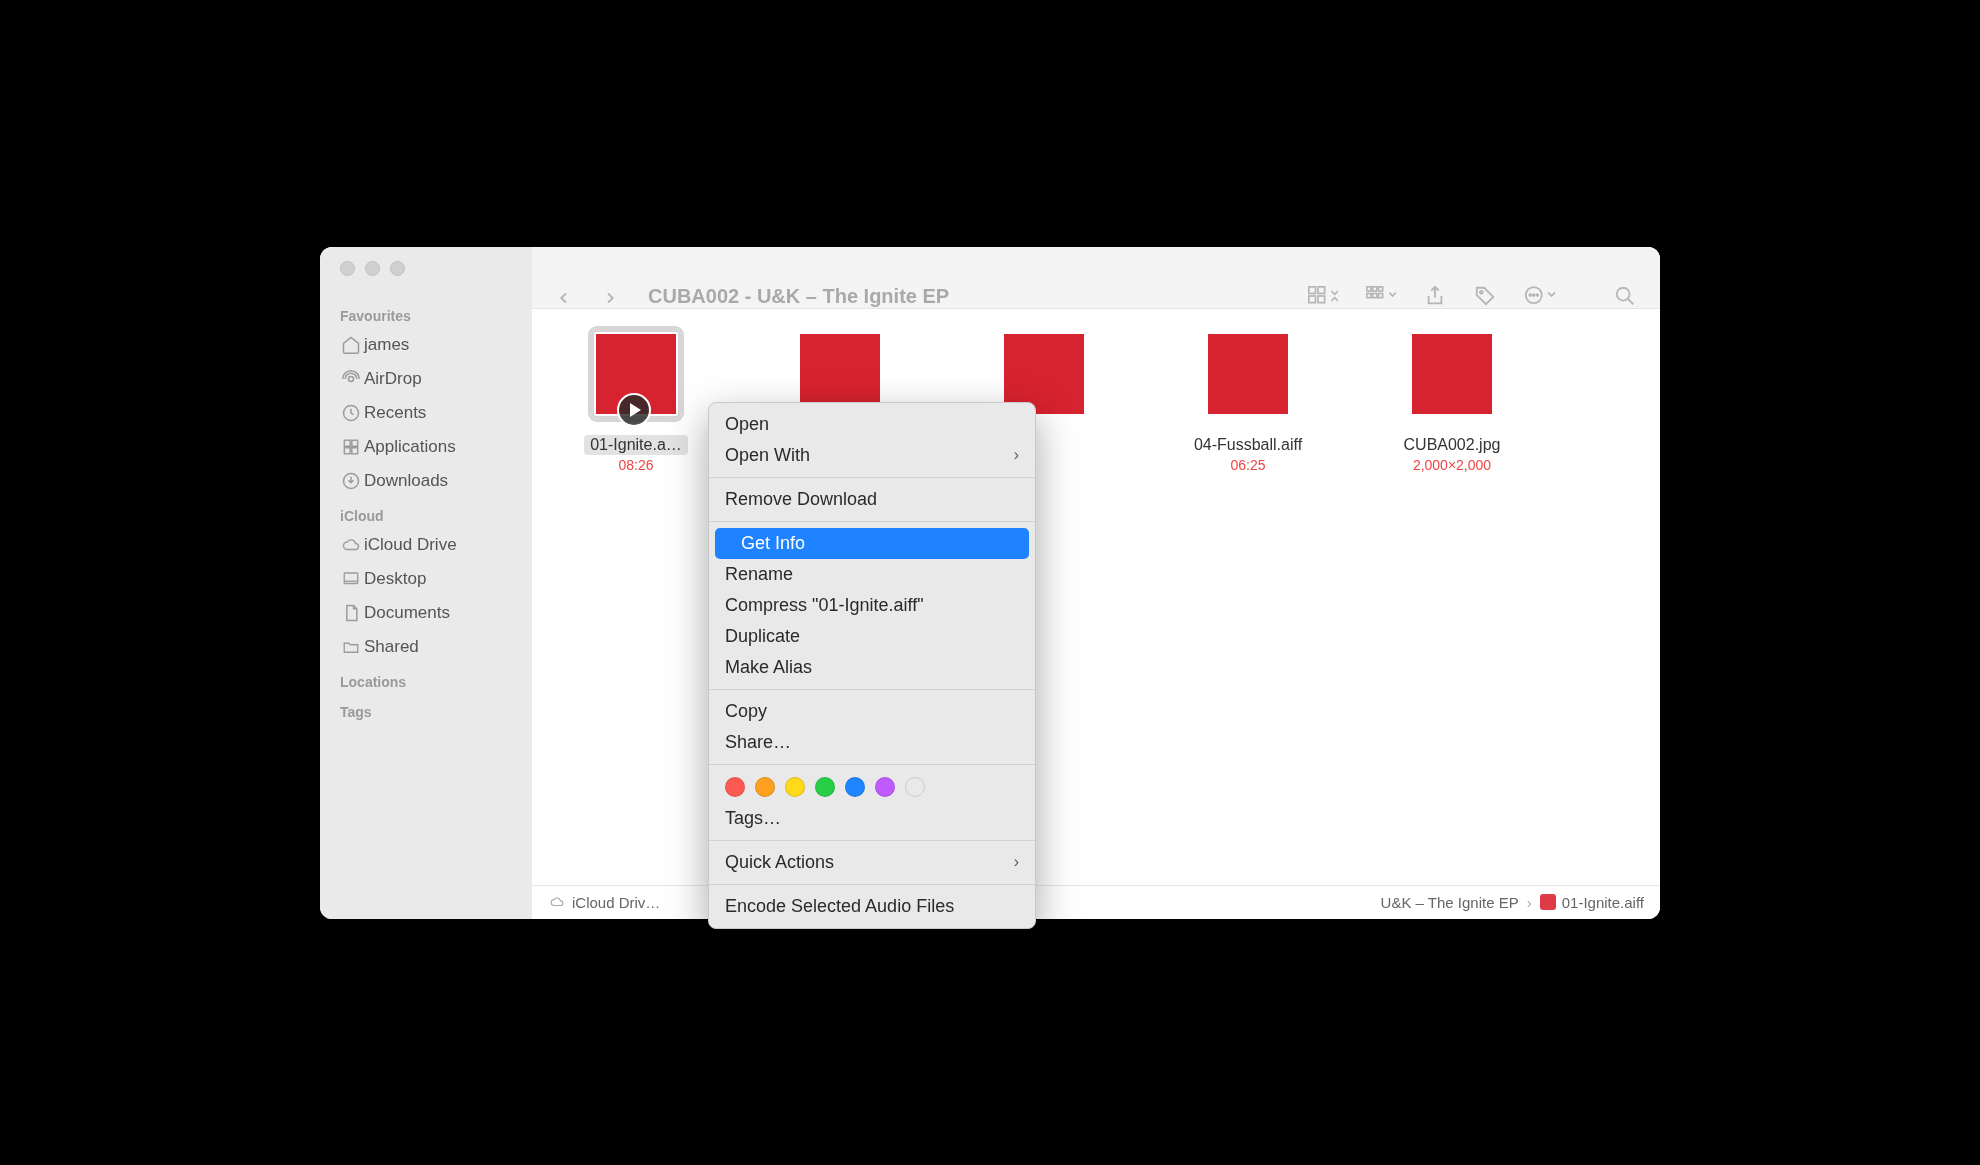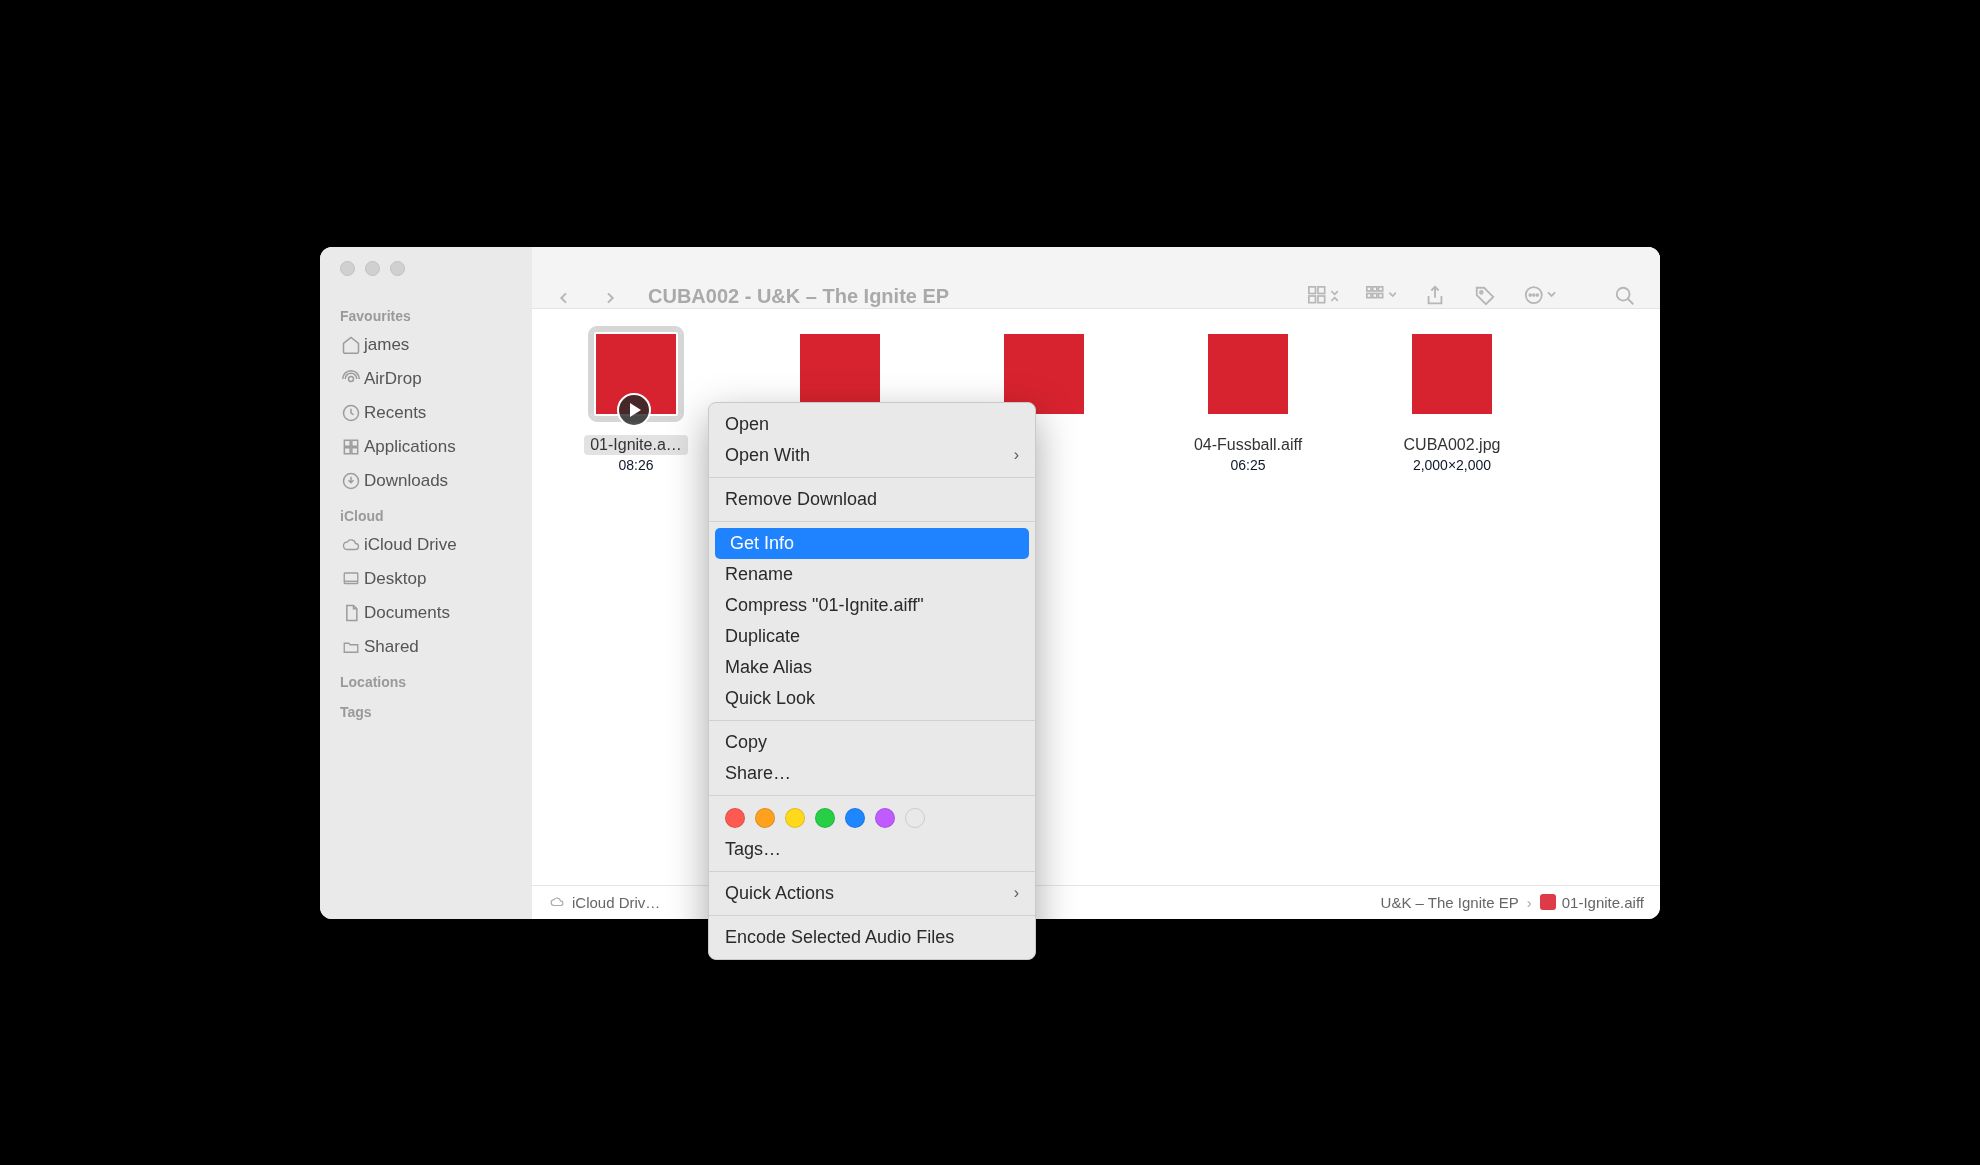--- a/index.html
+++ b/index.html
@@ -152,21 +152,21 @@
     text-align:center;
     padding: 1px 6px;
     border-radius: 4px;
     white-space: nowrap;
   }
   .file.selected .file-name {
     background: #e2e2e2;
   }
   .file-meta {
     font-size: 14px;
-    color: #0f172a;
+    color: #ef4444;
     margin-top: 2px;
   }
   
   .pathbar {
     height: 34px;
     border-top: 1px solid #e6e6e6;
     display:flex;
     align-items:center;
     font-size: 15px;
     color: #666;
@@ -197,21 +197,21 @@
     color: #2a2a2a;
     display:flex;
     align-items:center;
     justify-content: space-between;
   }
   .menu-item.highlight {
     background: #1f82ff;
     color: #fff;
     border-radius: 5px;
     margin: 0 6px;
-    padding: 5px 15px;
+    padding: 5px 26px;
   }
   .menu-sep {
     height: 1px;
     background: #d1d1d1;
     margin: 6px 0;
   }
   .tag-row {
     display: flex;
     gap: 10px;
     padding: 6px 16px;
@@ -470,23 +470,20 @@
       </div>
     <div class="menu-item">
         <span>Compress "01-Ignite.aiff"</span>
       </div>
     <div class="menu-item">
         <span>Duplicate</span>
       </div>
     <div class="menu-item">
         <span>Make Alias</span>
       </div>
-    <div class="menu-item">
-        <span>Quick Look</span>
-      </div>
     <div class="menu-sep"></div>
     <div class="menu-item">
         <span>Copy</span>
       </div>
     <div class="menu-item">
         <span>Share…</span>
       </div>
     <div class="menu-sep"></div>
     <div class="tag-row">
       <div class="tag-dot tag-red"></div>

